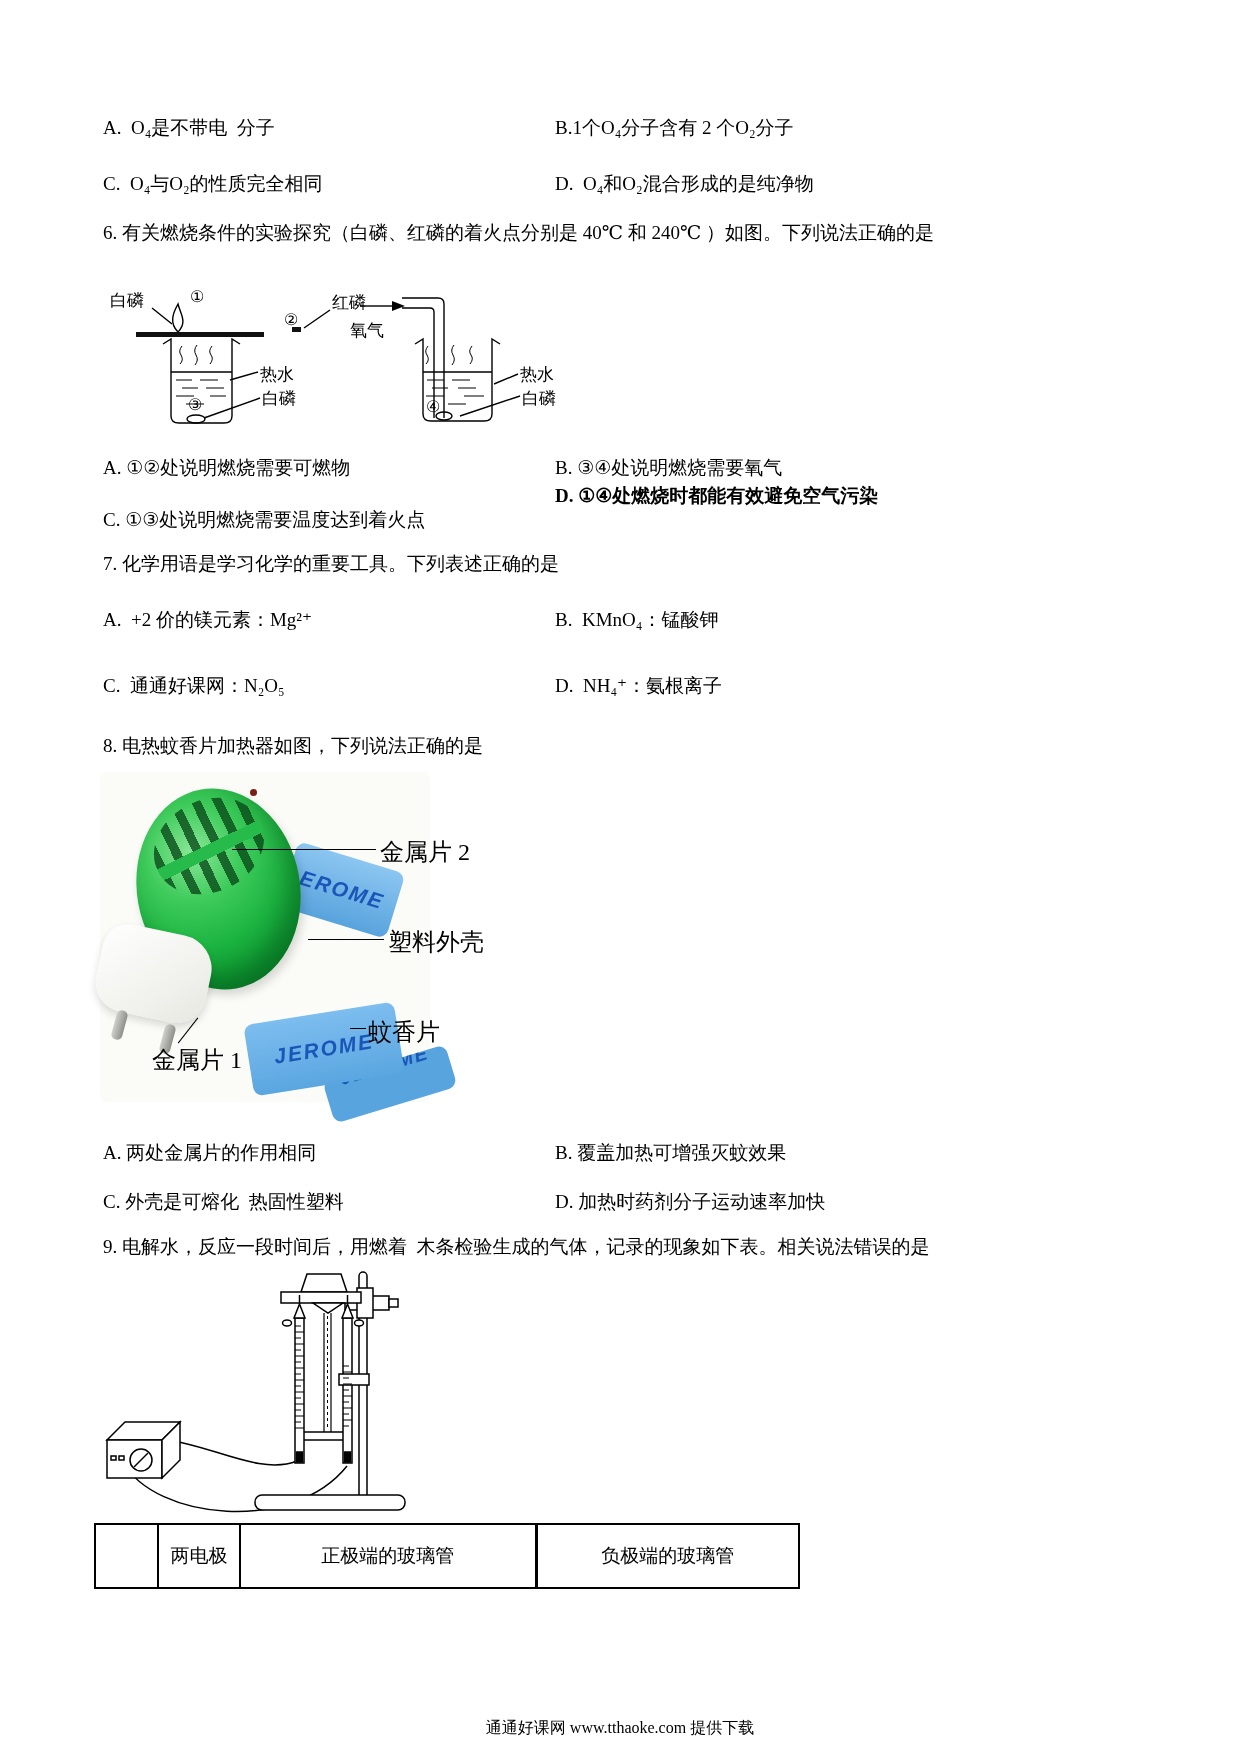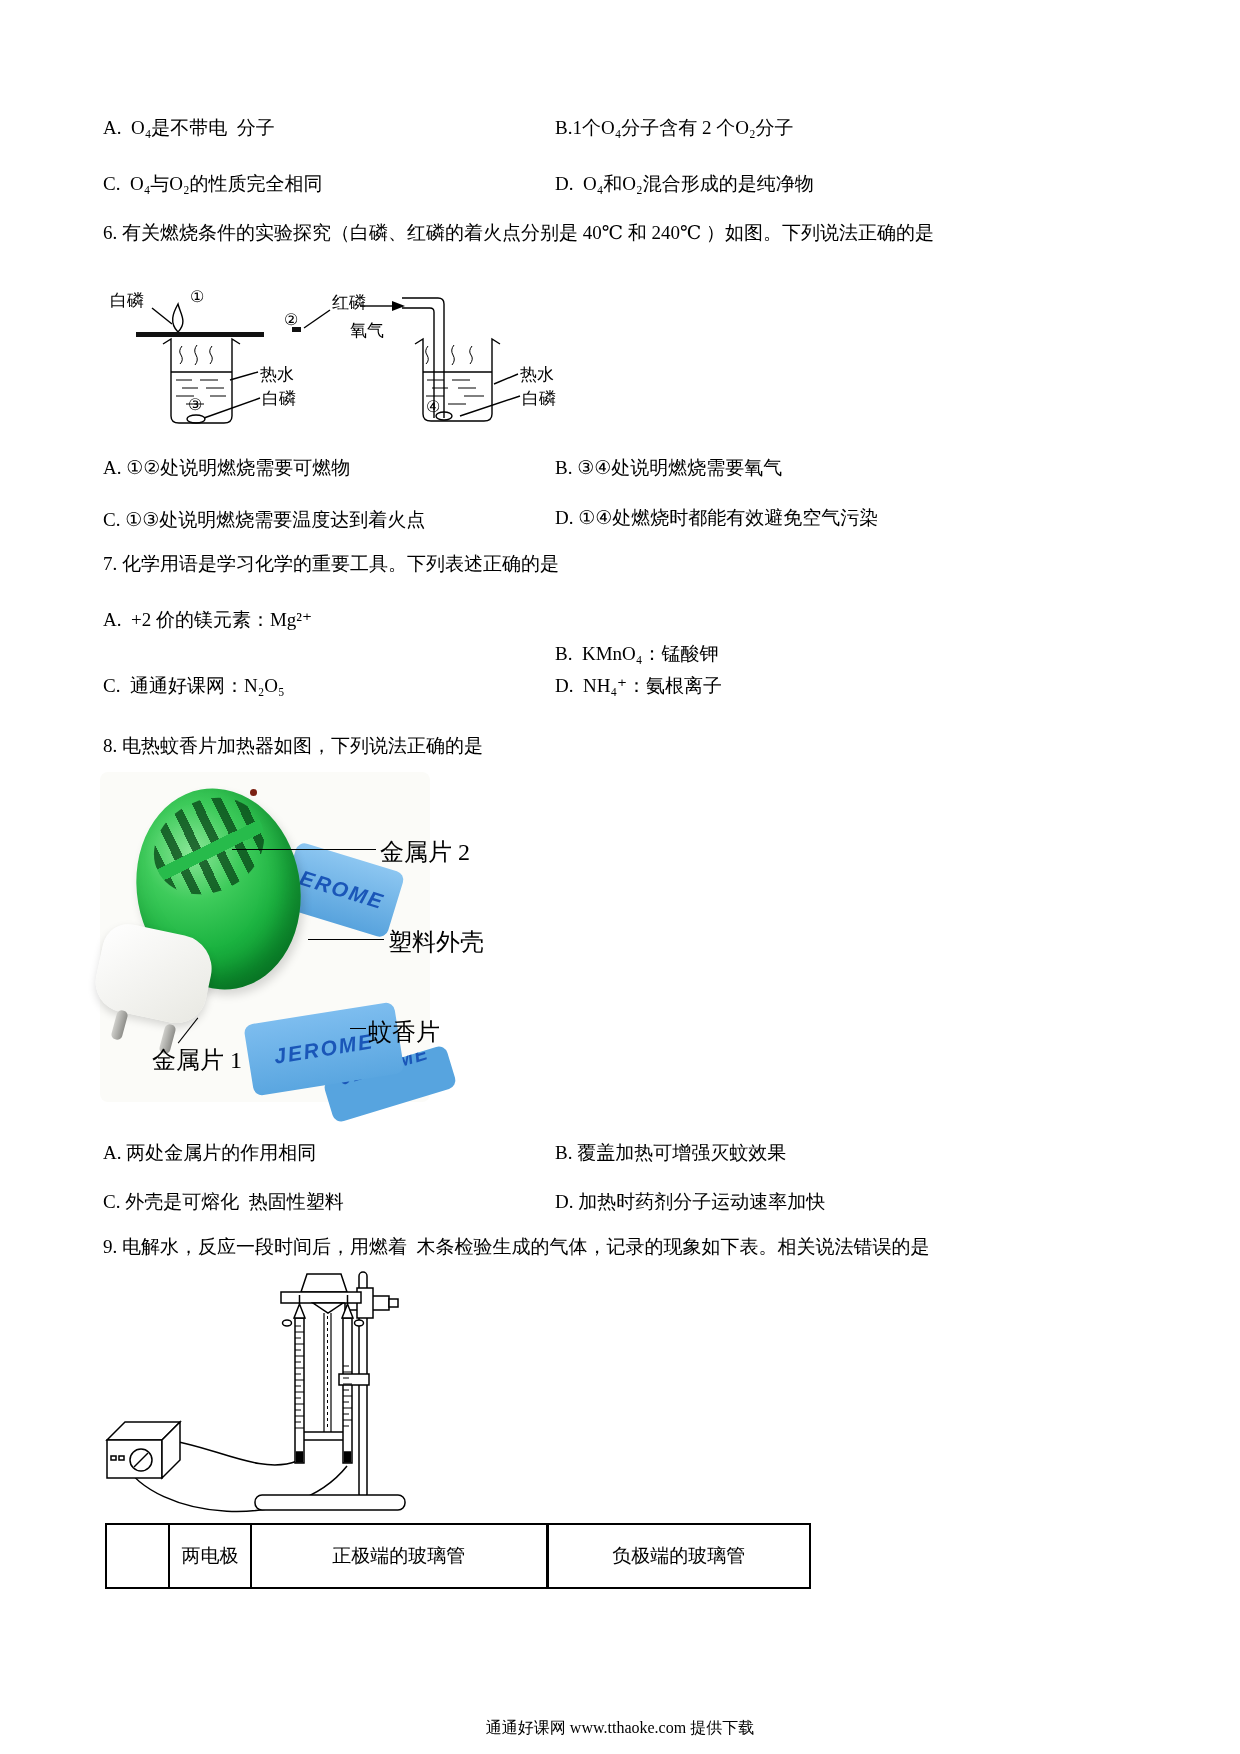--- a/index.html
+++ b/index.html
@@ -38,21 +38,21 @@
     color:#1a56b8;letter-spacing:2px;}
   .tab.t1{left:186px;top:84px;width:112px;height:68px;transform:rotate(17deg);font-size:21px;
     background:linear-gradient(180deg,#8cc6f1,#58a3dd);}
   .tab.t2{left:148px;top:241px;width:152px;height:72px;transform:rotate(-9deg);font-size:21px;
     background:linear-gradient(180deg,#7dbdef,#5aa6e0);}
   .tab.t3{left:226px;top:290px;width:128px;height:44px;transform:rotate(-17deg);font-size:19px;
     background:#found;background:#57a4df;overflow:hidden;align-items:flex-start;z-index:0;}
   .lead{position:absolute;border-top:1.6px solid #000;z-index:5;}
   .figlab{position:absolute;font-size:24px;z-index:5;white-space:pre;}
   
-  .etable{position:absolute;left:105px;top:1523px;border-collapse:collapse;table-layout:fixed;z-index:2;}
+  .etable{position:absolute;left:94px;top:1523px;border-collapse:collapse;table-layout:fixed;z-index:2;}
   .etable td{border:2px solid #000;height:62px;text-align:center;vertical-align:middle;font-size:19px;padding:0 4px;}
   .etable td.thick{border-left:3px solid #000;}
   .footer{position:absolute;left:0;top:1718px;width:1240px;text-align:center;font-size:16px;color:#000000;}
 </style>
 </head>
 <body>
 
 <div class="txt" style="left:103px;top:106px;">A.  O₄是不带电  分子</div>
 <div class="txt" style="left:555px;top:106px;">B.1个O₄分子含有 2 个O₂分子</div>
 <div class="txt" style="left:103px;top:162px;">C.  O₄与O₂的性质完全相同</div>
@@ -116,25 +116,25 @@
   <text x="170" y="136">白磷</text>
   <text x="258" y="68">氧气</text>
   <text class="num" x="334" y="144">④</text>
   <text x="428" y="112">热水</text>
   <text x="430" y="136">白磷</text>
 </svg>
 
 <div class="txt" style="left:103px;top:446px;">A. ①②处说明燃烧需要可燃物</div>
 <div class="txt" style="left:555px;top:446px;">B. ③④处说明燃烧需要氧气</div>
 <div class="txt" style="left:103px;top:498px;">C. ①③处说明燃烧需要温度达到着火点</div>
-<div class="txt" style="left:555px;top:496px;">D. ①④处燃烧时都能有效避免空气污染</div>
+<div class="txt" style="left:555px;top:474px;font-weight:bold;">D. ①④处燃烧时都能有效避免空气污染</div>
 
 <div class="txt" style="left:103px;top:542px;">7. 化学用语是学习化学的重要工具。下列表述正确的是</div>
 <div class="txt" style="left:103px;top:598px;">A.  +2 价的镁元素：Mg²⁺</div>
-<div class="txt" style="left:555px;top:632px;">B.  KMnO₄：锰酸钾</div>
+<div class="txt" style="left:555px;top:598px;">B.  KMnO₄：锰酸钾</div>
 <div class="txt" style="left:103px;top:664px;">C.  通通好课网：N₂O₅</div>
 <div class="txt" style="left:555px;top:664px;">D.  NH₄⁺：氨根离子</div>
 
 <div class="txt" style="left:103px;top:724px;">8. 电热蚊香片加热器如图，下列说法正确的是</div>
 
 <div class="fig8">
   <div class="photo-bg"></div>
   <div class="tab t1">
     <span>EROME</span>
   </div>

